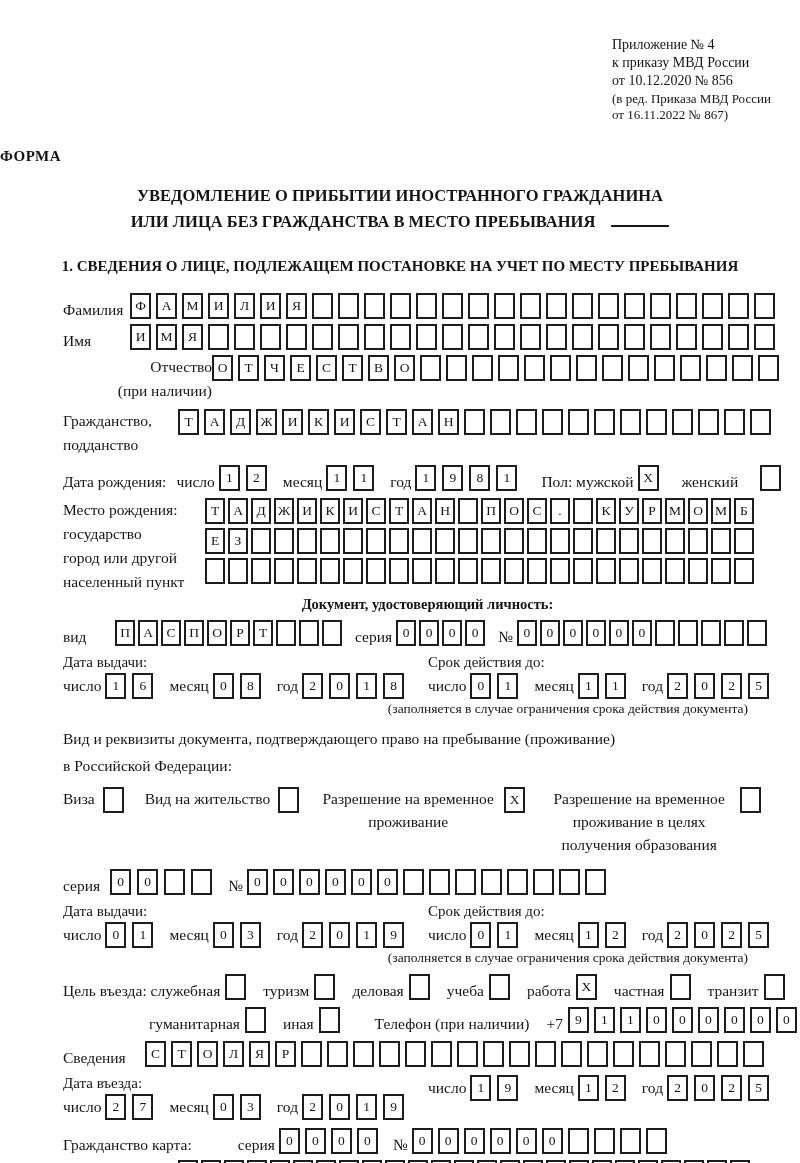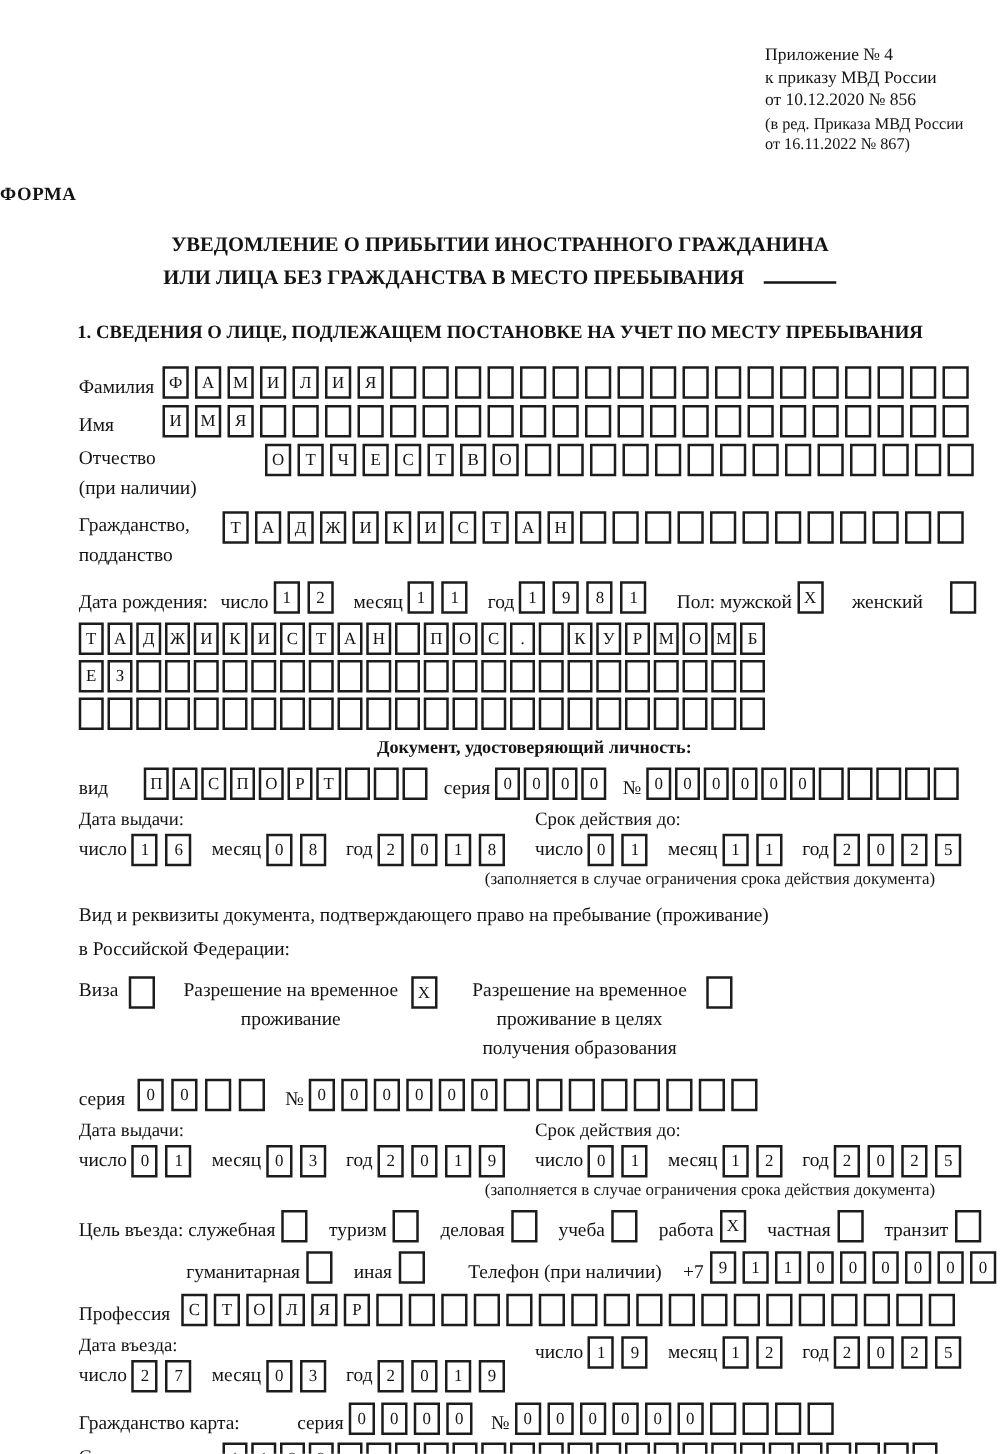--- a/index.html
+++ b/index.html
@@ -15,21 +15,21 @@
   .row{display:flex;align-items:flex-end;margin-bottom:5px;}
   .row.top{align-items:flex-start;}
   .lbl{white-space:nowrap;}
   .block{display:block;line-height:1.55;}
   .lblblock{flex:none;}
   .w52{width:52px;flex:none;}
   .w67{width:67px;flex:none;}
   .w82{width:82px;flex:none;}
   .w115{width:115px;flex:none;}
   .w142{width:142px;flex:none;}
-  .w149{width:149px;flex:none;}
+  .w149{width:149px;flex:none;text-align:right;}
   .cells{display:inline-flex;flex:none;}
   .cell{flex:none;width:21px;height:26px;box-sizing:border-box;border:2px solid #1c1c1c;margin-right:5px;display:inline-flex;align-items:center;justify-content:center;font-size:13.5px;background:#fff;}
   .tight .cell{width:20px;margin-right:3px;}
   .sp .cell{margin-right:6px;}
   .dlbl{margin:0 4px 0 10px;white-space:nowrap;}
   .ml18{margin-left:18px;}
   .stack{display:flex;flex-direction:column;}
   .stack .cells{margin-bottom:4px;}
   .dochdr{text-align:center;font-weight:bold;font-size:14.5px;margin:2px 0 7px 0;}
   .dates{display:flex;margin-bottom:2px;}
@@ -222,20 +222,26 @@
       <span class="cells">
           <span class="cell">X</span>
         </span>
       <span class="dlbl ml18">женский</span>
       <span class="cells ml18">
           <span class="cell"></span>
         </span>
     </div>
 
     <div class="row top" style="margin-top:7px;margin-bottom:2px;">
+      <span class="lblblock w142">
+        <span class="lbl block">Место рождения:</span>
+        <span class="lbl block">государство</span>
+        <span class="lbl block">город или другой</span>
+        <span class="lbl block">населенный пункт</span>
+      </span>
       <span class="stack">
         <span class="cells tight">
             <span class="cell">Т</span>
             <span class="cell">А</span>
             <span class="cell">Д</span>
             <span class="cell">Ж</span>
             <span class="cell">И</span>
             <span class="cell">К</span>
             <span class="cell">И</span>
             <span class="cell">С</span>
@@ -404,20 +410,26 @@
     </div>
 
     <div class="cbrow">
       <span class="cbitem">
         <span class="cblbl">Виза</span>
         <span class="cells cb">
             <span class="cell"></span>
           </span>
       </span>
       <span class="cbitem">
+        <span class="cblbl">Вид на жительство</span>
+        <span class="cells cb">
+            <span class="cell"></span>
+          </span>
+      </span>
+      <span class="cbitem">
         <span class="cblbl c2">Разрешение на временное проживание</span>
         <span class="cells cb">
             <span class="cell">X</span>
           </span>
       </span>
       <span class="cbitem">
         <span class="cblbl c3">Разрешение на временное проживание в целях получения образования</span>
         <span class="cells cb">
             <span class="cell"></span>
           </span>
@@ -548,21 +560,21 @@
           <span class="cell">0</span>
           <span class="cell">0</span>
           <span class="cell">0</span>
           <span class="cell">0</span>
           <span class="cell">0</span>
           <span class="cell">0</span>
         </span>
     </div>
 
     <div class="row" style="margin-top:8px;margin-bottom:8px;">
-      <span class="lbl w82">Профессия</span>
+      <span class="lbl w82">Сведения</span>
       <span class="cells">
           <span class="cell">С</span>
           <span class="cell">Т</span>
           <span class="cell">О</span>
           <span class="cell">Л</span>
           <span class="cell">Я</span>
           <span class="cell">Р</span>
           <span class="cell"></span>
           <span class="cell"></span>
           <span class="cell"></span>

